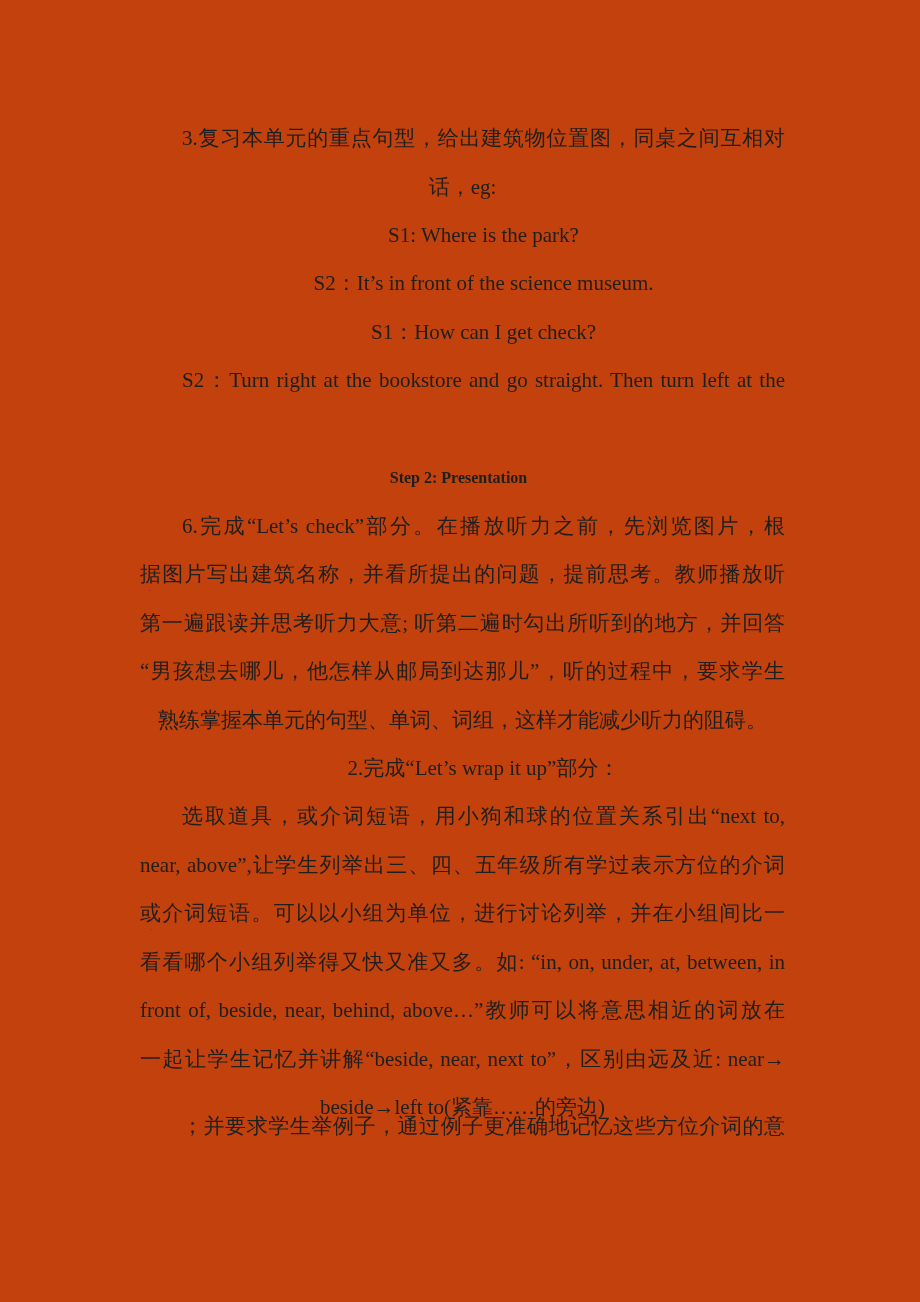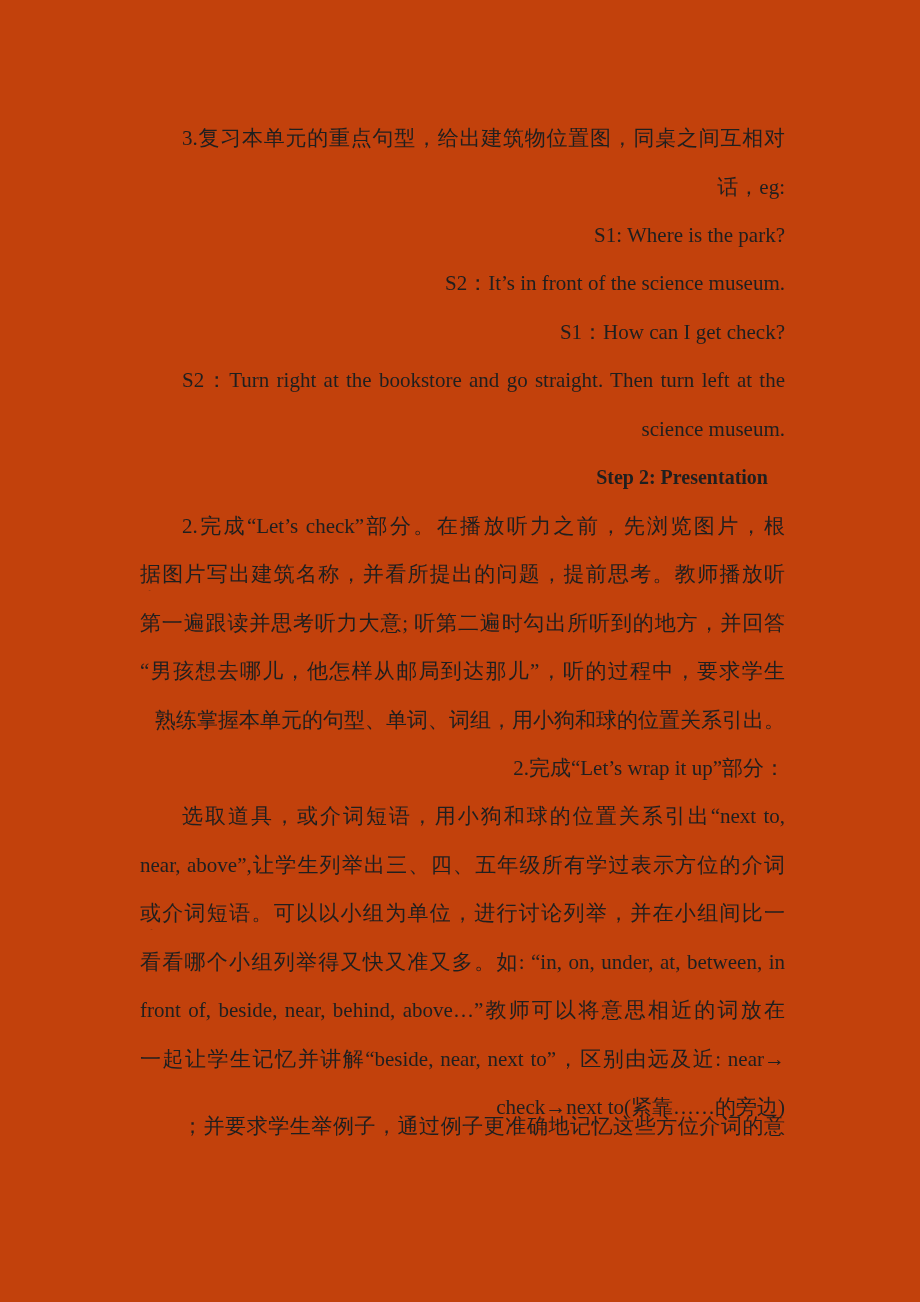--- a/index.html
+++ b/index.html
@@ -18,54 +18,53 @@
   }
   .line {
     position: absolute;
     left: 140px;
     width: 645px;
     box-sizing: border-box;
     font-size: 21px;
     line-height: 27px;
     height: 30px;
     overflow: hidden;
-    text-align: right;
+    text-align: center;
   }
   .ind {
     padding-left: 42px;
   }
   .just {
     text-align: justify;
     text-align-last: justify;
   }
   .head {
-    left: 123px;
+    left: 136px;
     font-weight: bold;
-    font-size: 20px;
+    font-size: 16px;
   }
 </style>
 </head>
 <body>
 
 <div class="page">
   <div class="line ind just" style="top:125px">3.复习本单元的重点句型，给出建筑物位置图，同桌之间互相对</div>
   <div class="line" style="top:174px">话，eg:</div>
   <div class="line ind" style="top:222px">S1: Where is the park?</div>
   <div class="line ind" style="top:270px">S2：It’s in front of the science museum.</div>
   <div class="line ind" style="top:319px">S1：How can I get check?</div>
   <div class="line ind just" style="top:367px">S2：Turn right at the bookstore and go straight. Then turn left at the</div>
-  <div class="line" style="top:416px">science museum.</div>
   <div class="line head" style="top:464px">Step 2: Presentation</div>
-  <div class="line ind just" style="top:513px">2.完成“Let’s check”部分。在播放听力之前，先浏览图片，根</div>
+  <div class="line ind just" style="top:513px">6.完成“Let’s check”部分。在播放听力之前，先浏览图片，根</div>
   <div class="line just" style="top:561px">据图片写出建筑名称，并看所提出的问题，提前思考。教师播放听力，</div>
   <div class="line just" style="top:658px">“男孩想去哪儿，他怎样从邮局到达那儿”，听的过程中，要求学生</div>
   <div class="line just" style="top:610px">第一遍跟读并思考听力大意; 听第二遍时勾出所听到的地方，并回答</div>
-  <div class="line" style="top:707px">熟练掌握本单元的句型、单词、词组，用小狗和球的位置关系引出。</div>
+  <div class="line" style="top:707px">熟练掌握本单元的句型、单词、词组，这样才能减少听力的阻碍。</div>
   <div class="line ind" style="top:755px">2.完成“Let’s wrap it up”部分：</div>
   <div class="line ind just" style="top:803px">选取道具，或介词短语，用小狗和球的位置关系引出“next to,</div>
   <div class="line just" style="top:852px">near, above”,让学生列举出三、四、五年级所有学过表示方位的介词</div>
   <div class="line just" style="top:900px">或介词短语。可以以小组为单位，进行讨论列举，并在小组间比一比，</div>
   <div class="line just" style="top:997px">front of, beside, near, behind, above…”教师可以将意思相近的词放在</div>
   <div class="line just" style="top:949px">看看哪个小组列举得又快又准又多。如: “in, on, under, at, between, in</div>
   <div class="line just" style="top:1046px">一起让学生记忆并讲解“beside, near, next to”，区别由远及近: near→</div>
-  <div class="line" style="top:1094px">check→next to(紧靠……的旁边)</div>
+  <div class="line" style="top:1094px">beside→left to(紧靠……的旁边)</div>
   <div class="line ind just" style="top:1113px">；并要求学生举例子，通过例子更准确地记忆这些方位介词的意</div>
 </div>
 
 </body></html>

